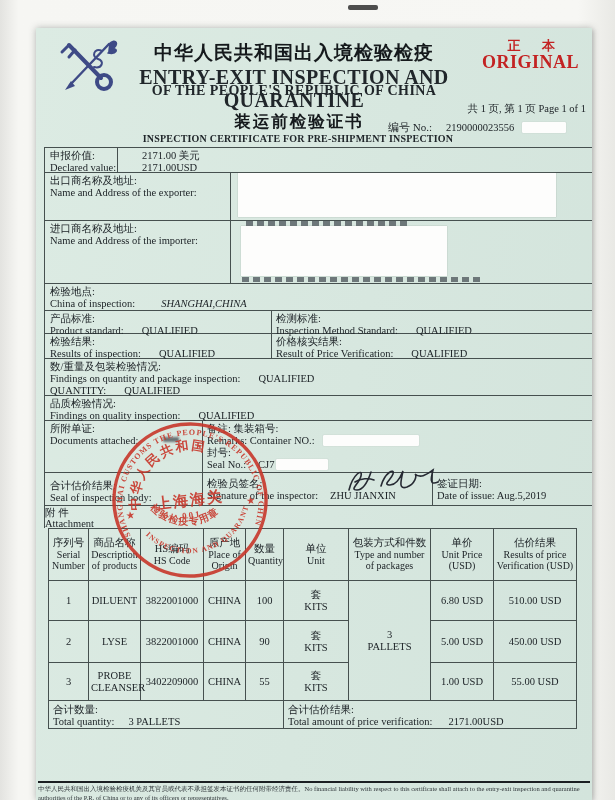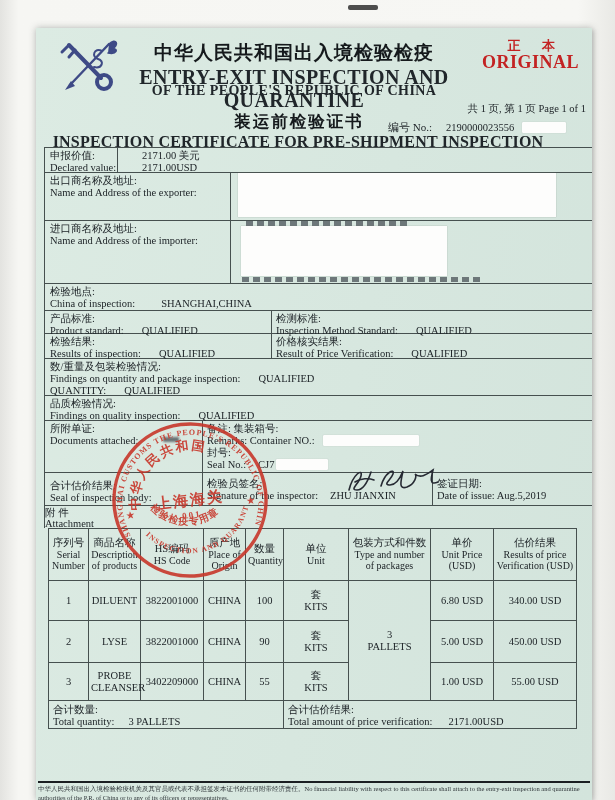--- a/index.html
+++ b/index.html
@@ -25,31 +25,31 @@
   
   .org-cn   { top:12px; left:70px; right:110px; text-align:center; font-size:19px; font-weight:bold; letter-spacing:1px; font-family:"Liberation Sans","DejaVu Sans",sans-serif; color:#15191c; }
   .org-en1  { top:38px; left:70px; right:110px; text-align:center; font-size:20px; font-weight:bold; letter-spacing:.4px; }
   .org-en2  { top:55px; left:70px; right:110px; text-align:center; font-size:14px; font-weight:bold; letter-spacing:.4px; }
   .copy-cn  { top:9px;  right:28px; font-size:13px; font-weight:bold; color:#c32323; letter-spacing:9px; font-family:"Liberation Sans","DejaVu Sans",sans-serif;}
   .copy-en  { top:24px; right:13px; font-size:18px; font-weight:bold; color:#c32323; letter-spacing:.5px; }
   .page-info{ top:74px; right:6px;  font-size:10.5px; }
   .cert-title-cn { top:83px; left:0; right:30px; text-align:center; font-size:16.5px; font-weight:bold; letter-spacing:2px; font-family:"Liberation Sans","DejaVu Sans",sans-serif; color:#15191c;}
   .cert-no  { top:92px; left:352px; font-size:11px; }
   .cert-no .num { font-size:10.5px; margin-left:14px; }
-  .cert-title-en { top:105px; left:0; right:32px; text-align:center; font-size:16px; font-weight:bold; letter-spacing:.2px; }
+  .cert-title-en { top:105px; left:0; right:32px; text-align:center; font-size:10px; font-weight:bold; letter-spacing:.2px; }
 
   
   .mainbox { left:8px; top:119px; width:600px; height:381px; border:1px solid #46504f; border-bottom:none; }
   .mb-row  { position:absolute; left:0; right:0; border-bottom:1px solid #46504f; }
   .vline   { position:absolute; top:0; bottom:0; width:1px; background:#46504f; }
   .cell    { position:absolute; top:0; bottom:0; padding:2px 0 0 5px; line-height:12px; }
   .cn  { font-size:10.5px; font-family:"Liberation Serif","DejaVu Serif",serif; }
   .en  { font-size:10.5px; }
   .val { margin-left:18px; }
-  .val2{ margin-left:26px; }
+  .val2{ margin-left:26px;font-style:italic; }
 
   .wo  { display:inline-block; height:11px; background:#fdfdfc; vertical-align:-2px; margin-left:8px; border-radius:1px; box-shadow:0 0 1px rgba(120,130,125,.5); }
 
   
   .wo-block { background:#fdfdfc; box-shadow:0 0 1px rgba(110,120,115,.6); z-index:2; }
   .remnant  { height:5px; z-index:1; filter:blur(.4px); opacity:.75;
               background:repeating-linear-gradient(90deg,#4a5258 0 7px,transparent 7px 11px); }
   .smudge   { width:16px; height:5px; background:#3c4248; filter:blur(1px); opacity:.7; }
 
   
@@ -278,21 +278,21 @@
         <td>100</td>
         <td>
             <div class="cn">套</div>
             <div>KITS</div>
           </td>
         <td rowspan="3">
             <div>3</div>
             <div>PALLETS</div>
           </td>
         <td>6.80 USD</td>
-        <td>340.00 USD</td>
+        <td>510.00 USD</td>
       </tr>
       <tr style="height:42px">
         <td>2</td>
         <td>LYSE</td>
         <td>3822001000</td>
         <td>CHINA</td>
         <td>90</td>
         <td>
             <div class="cn">套</div>
             <div>KITS</div>

